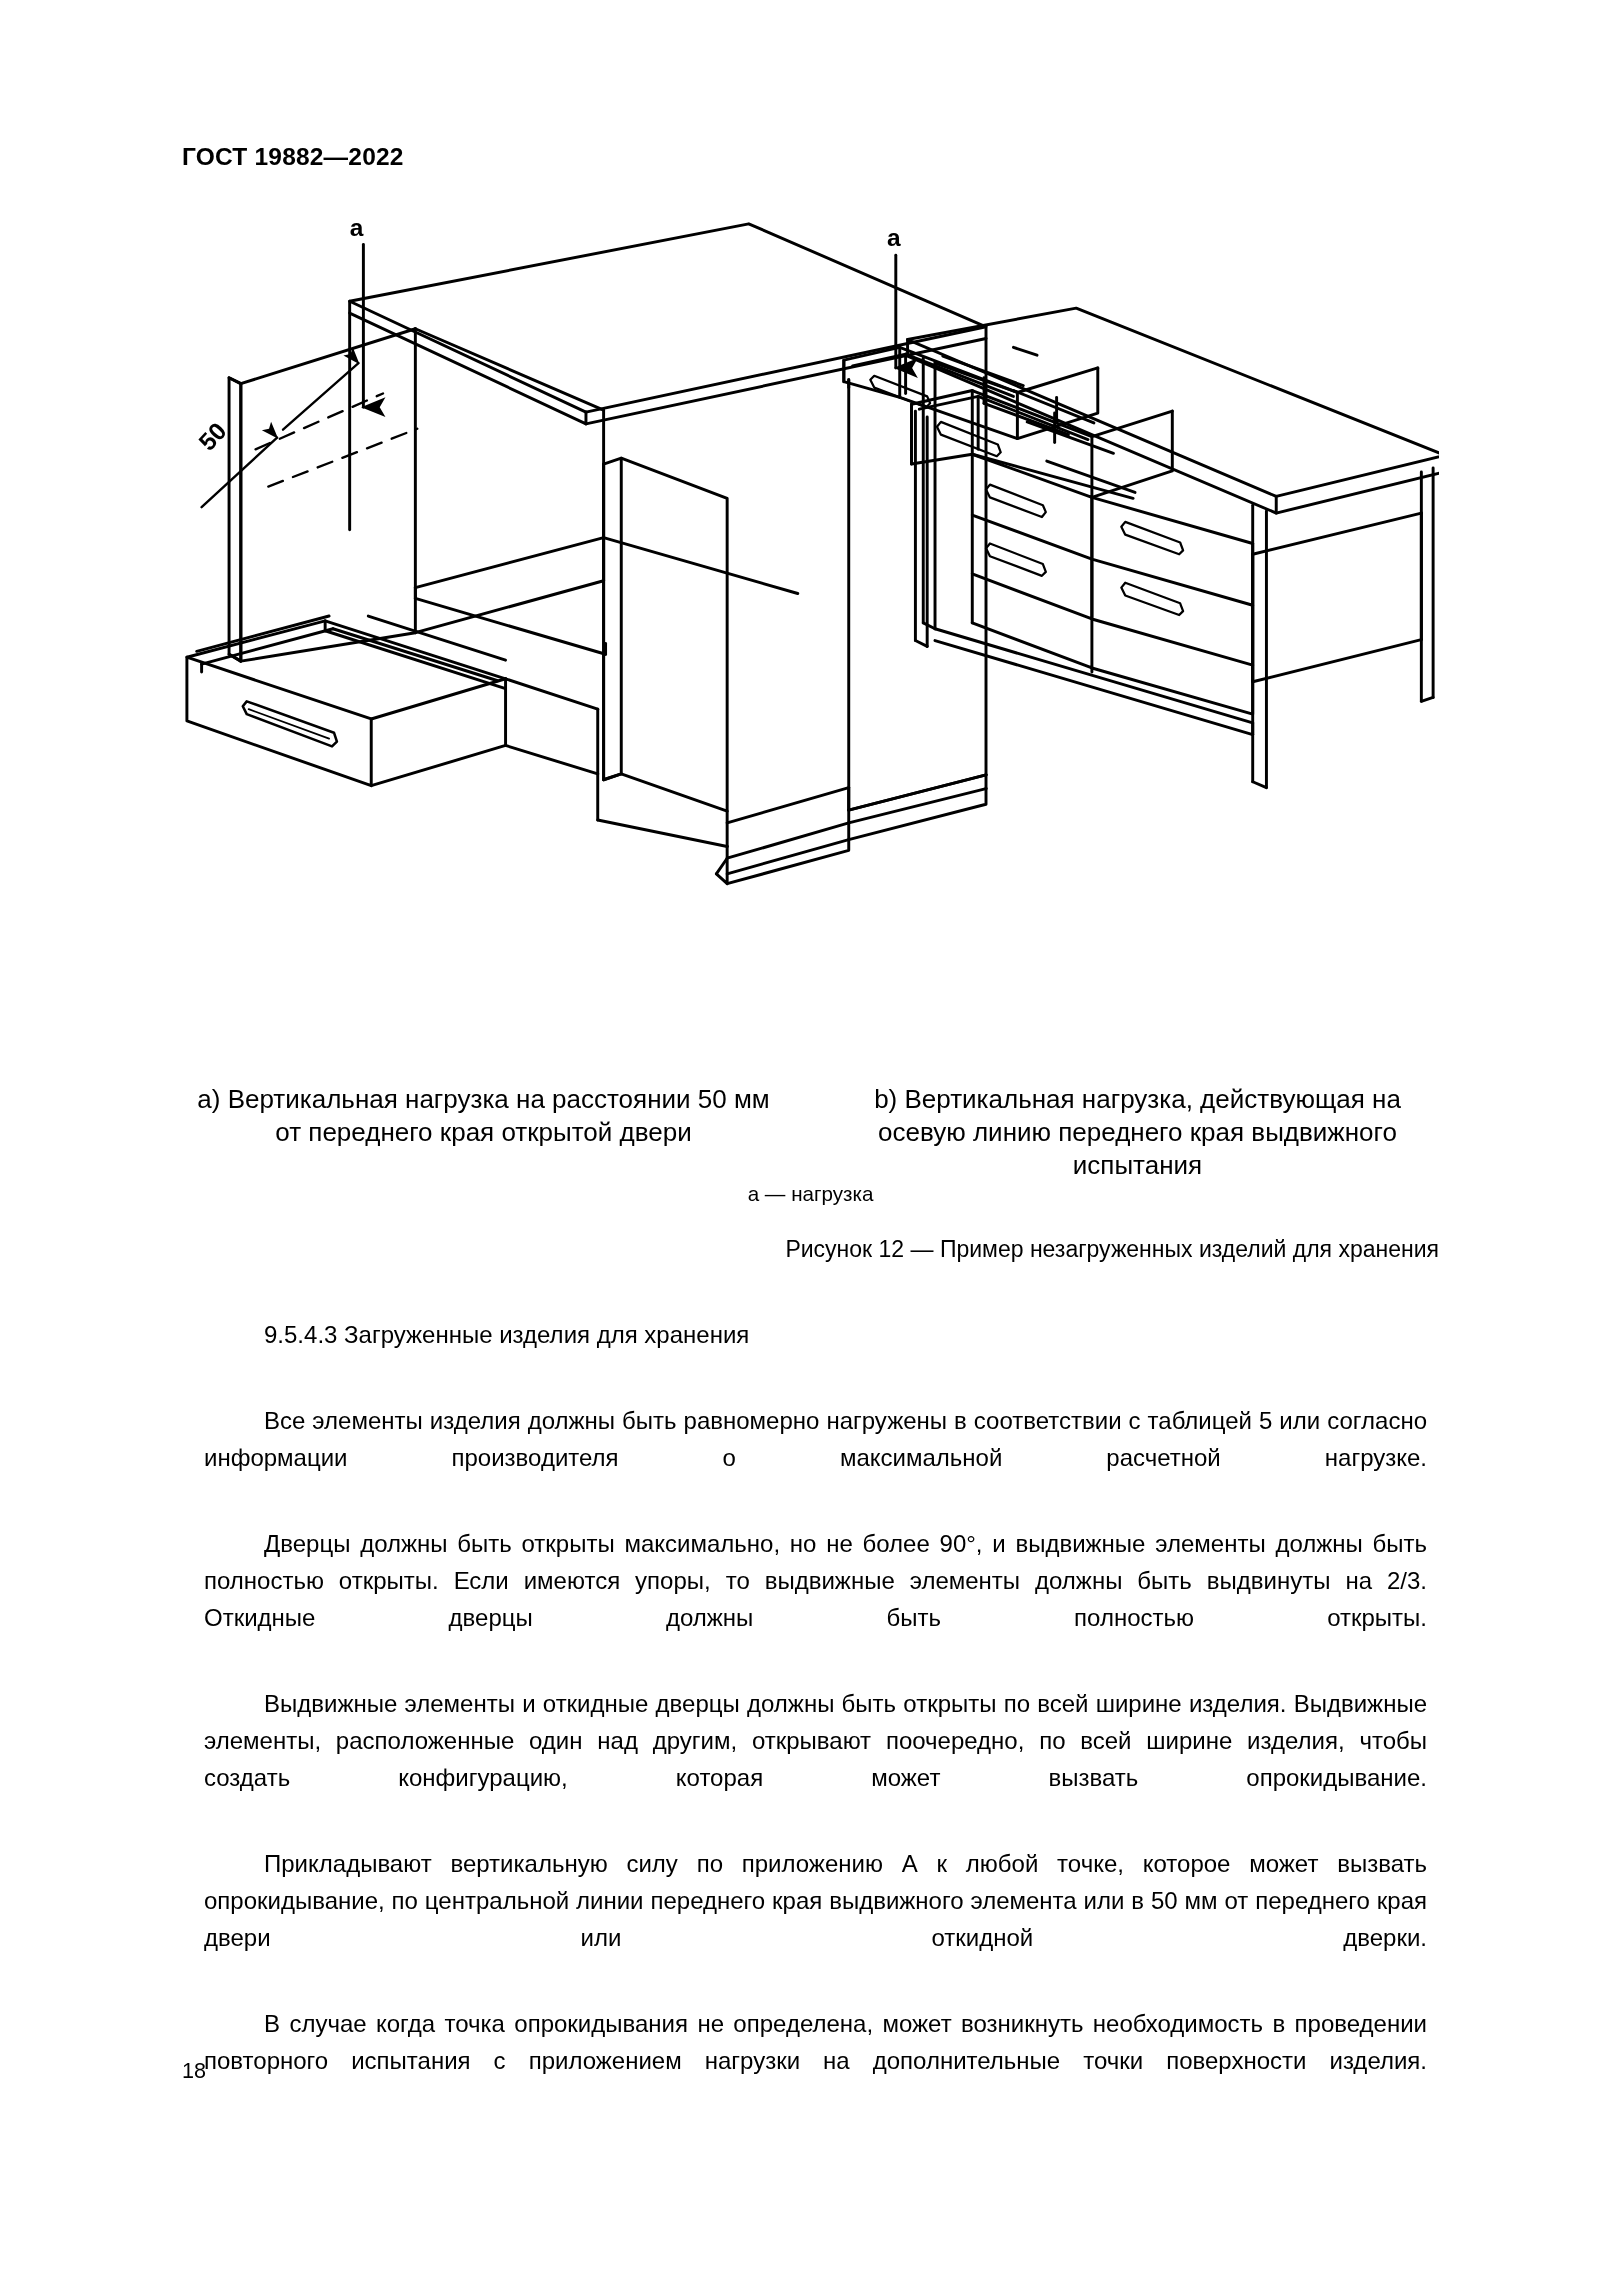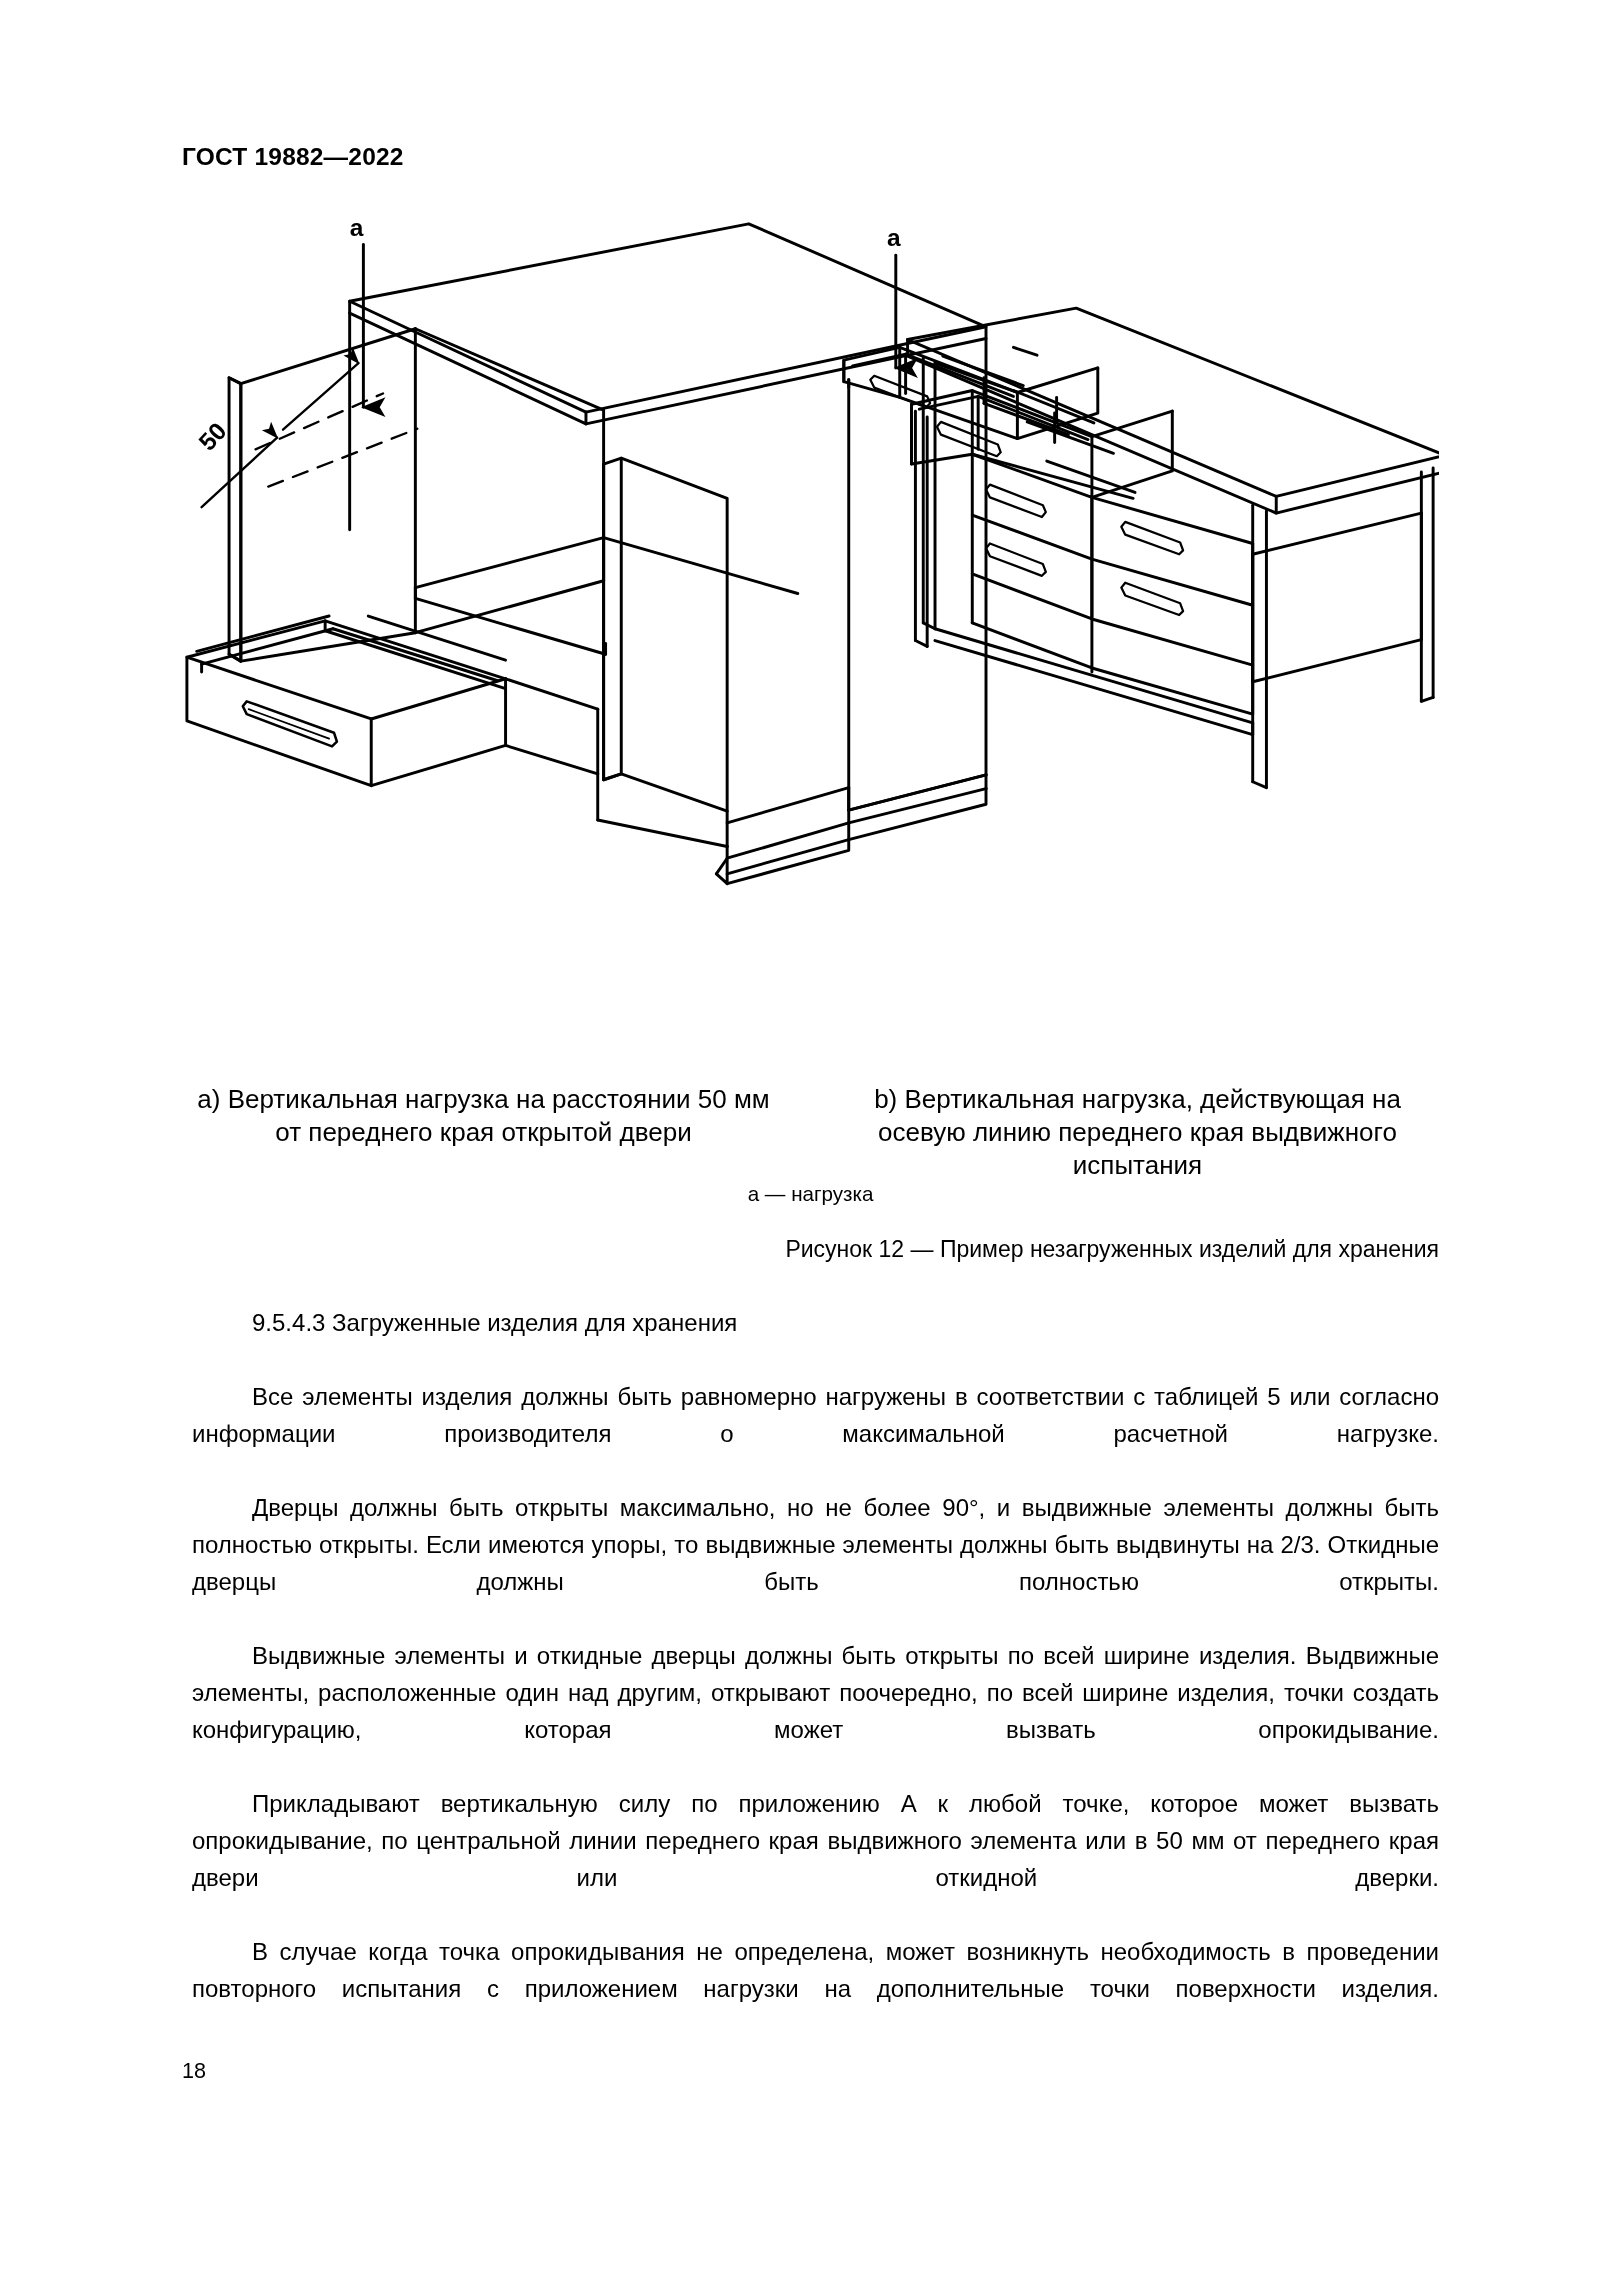--- a/index.html
+++ b/index.html
@@ -78,21 +78,21 @@
   
   .body-text {
     position: absolute;
     left: 192px;
     top: 1304px;
     width: 1247px;
     font-size: 24px;
     line-height: 37px;
   }
   .body-text p {
-    margin: 0;
+    margin: 12px;
     text-align: justify;
     text-indent: 60px;
     -webkit-hyphens: none;
     hyphens: none;
   }
   .heading-para {
     text-align: left !important;
   }
   
   .body-text p::after {
@@ -316,21 +316,21 @@
   </div>
 
   <div class="legend-line">a — нагрузка</div>
 
   <div class="figure-title">Рисунок 12 — Пример незагруженных изделий для хранения</div>
 
   <div class="body-text">
     <p class="heading-para">9.5.4.3  Загруженные изделия для хранения</p>
     <p>Все элементы изделия должны быть равномерно нагружены в соответствии с таблицей 5 или согласно информации производителя о максимальной расчетной нагрузке.</p>
     <p>Дверцы должны быть открыты максимально, но не более 90°, и выдвижные элементы должны быть полностью открыты. Если имеются упоры, то выдвижные элементы должны быть выдвинуты на 2/3. Откидные дверцы должны быть полностью открыты.</p>
-    <p>Выдвижные элементы и откидные дверцы должны быть открыты по всей ширине изделия. Выдвижные элементы, расположенные один над другим, открывают поочередно, по всей ширине изделия, точки создать конфигурацию, которая может вызвать опрокидывание.</p>
+    <p>Выдвижные элементы и откидные дверцы должны быть открыты по всей ширине изделия. Выдвижные элементы, расположенные один над другим, открывают поочередно, по всей ширине изделия, чтобы создать конфигурацию, которая может вызвать опрокидывание.</p>
     <p>Прикладывают вертикальную силу по приложению А к любой точке, которое может вызвать опрокидывание, по центральной линии переднего края выдвижного элемента или в 50 мм от переднего края двери или откидной дверки.</p>
     <p>В случае когда точка опрокидывания не определена, может возникнуть необходимость в проведении повторного испытания с приложением нагрузки на дополнительные точки поверхности изделия.</p>
   </div>
 
   <div class="page-number">18</div>
 
 </div>
 
 
 </body></html>

